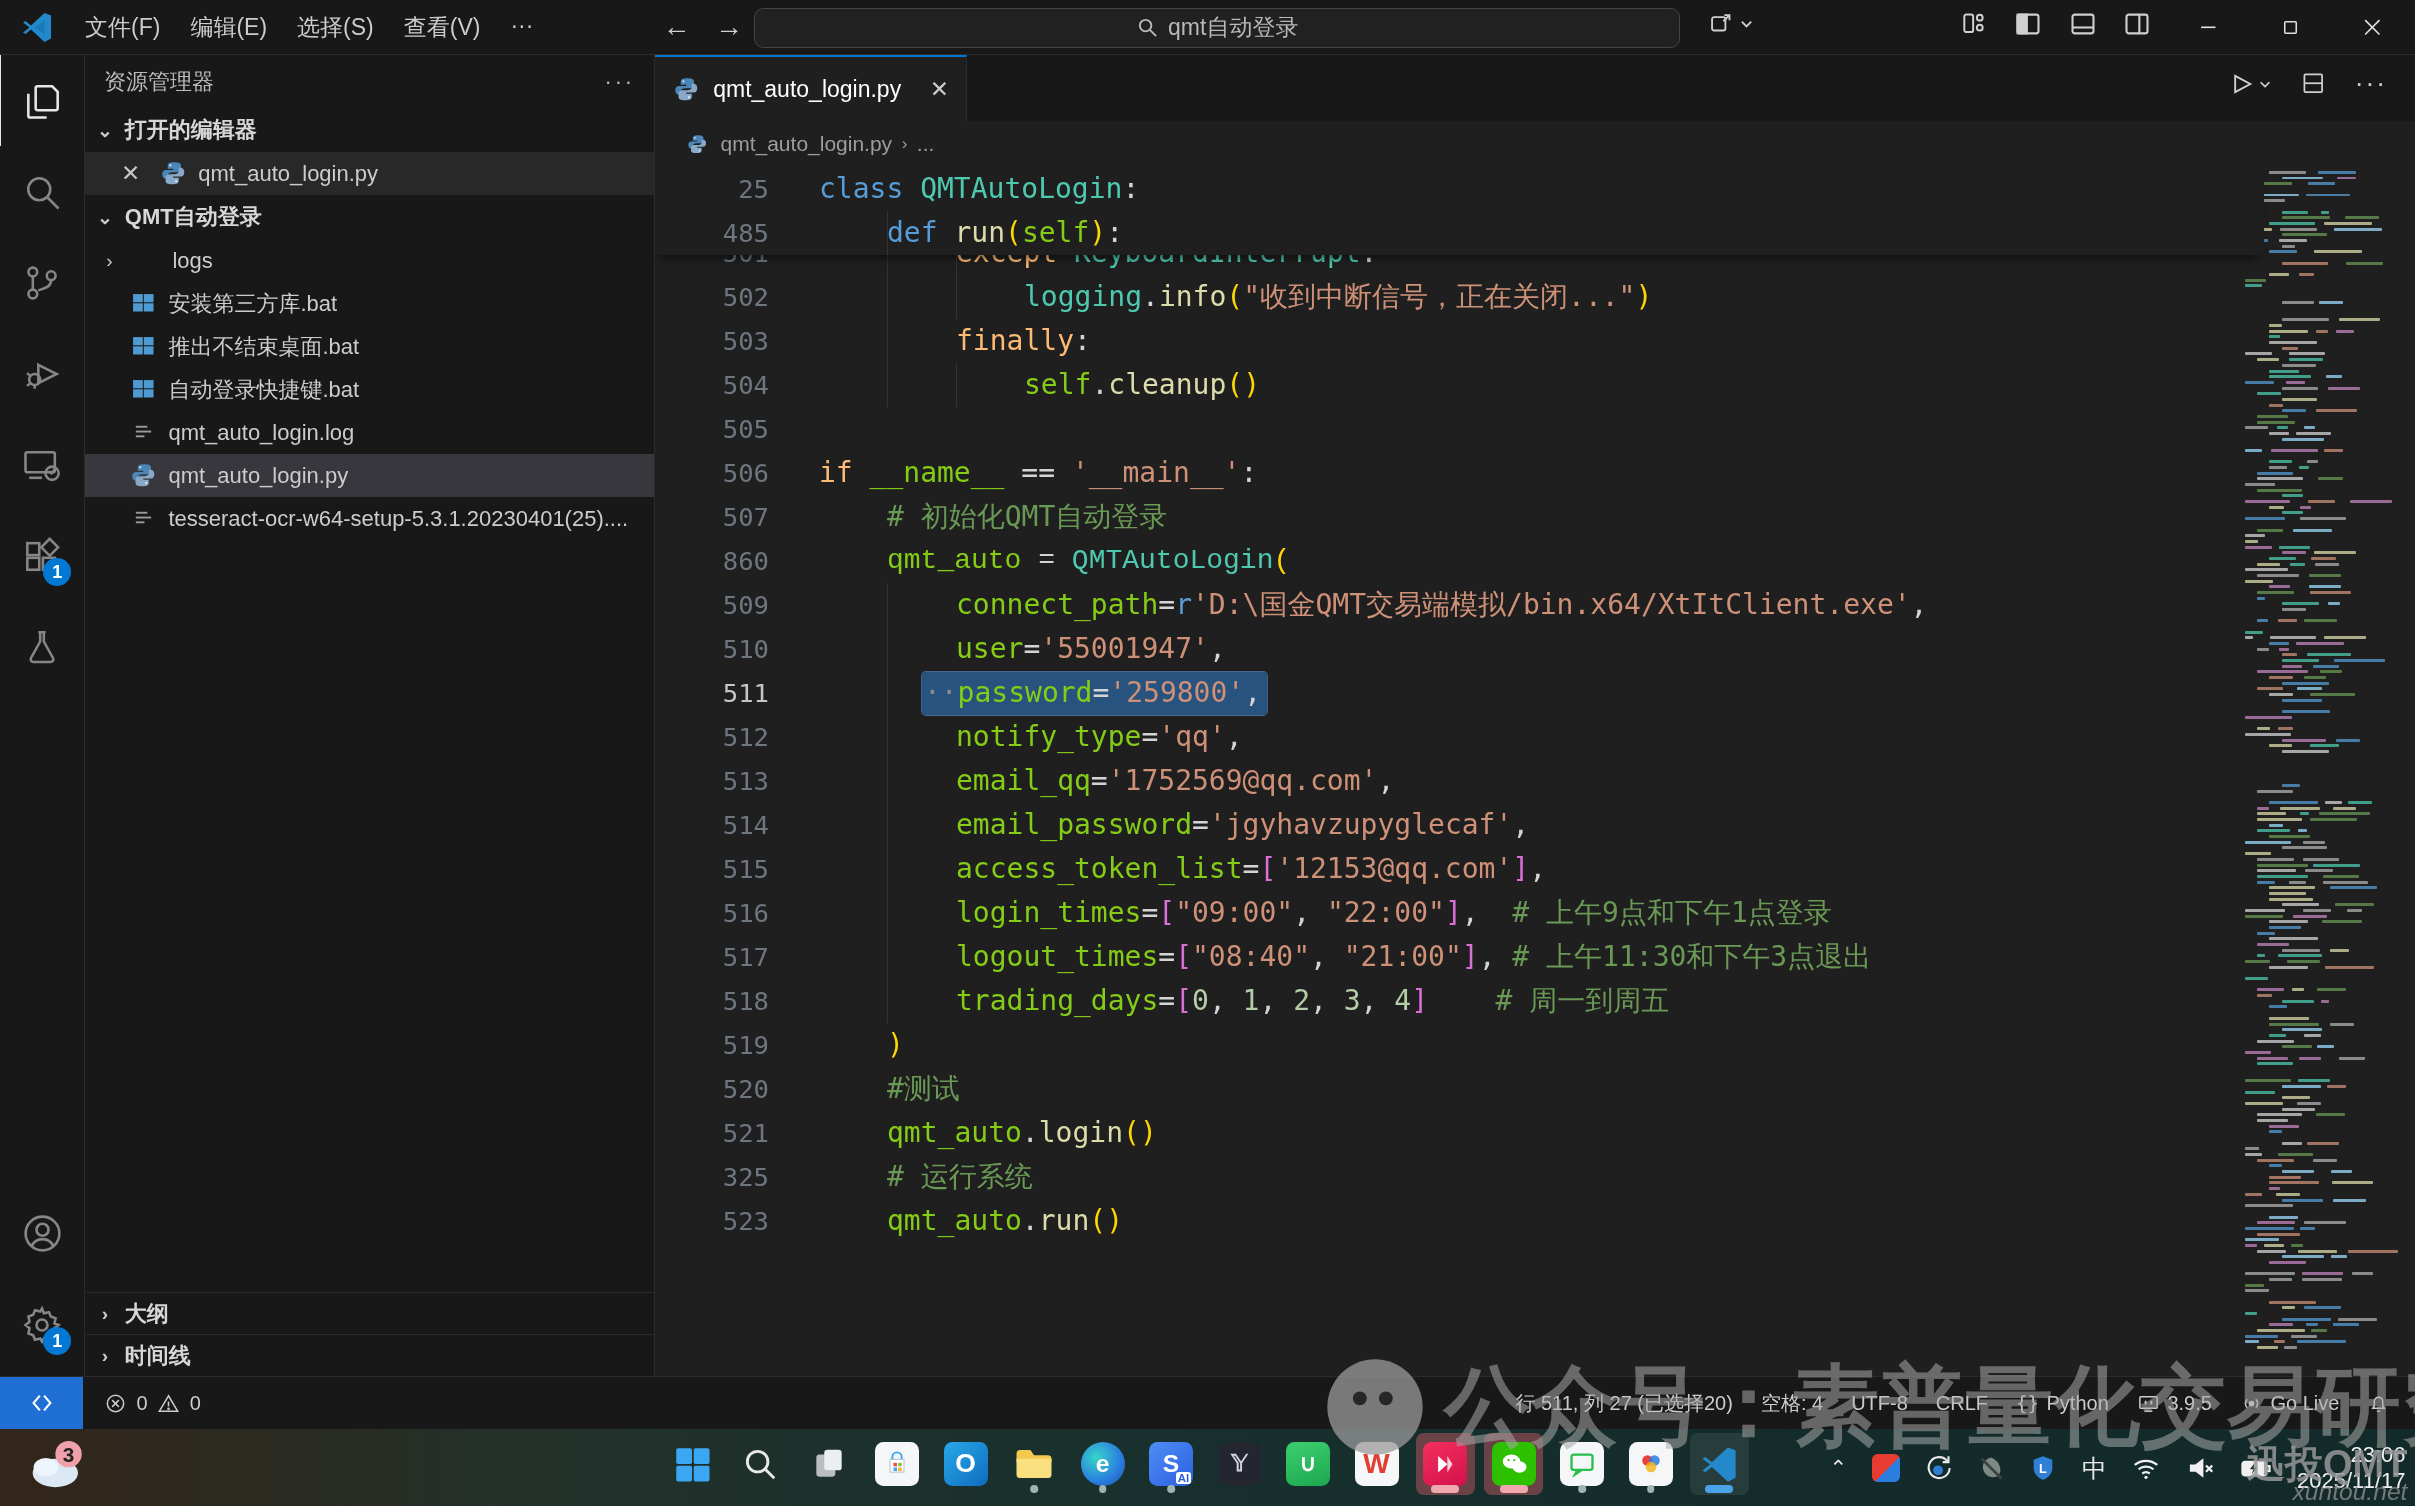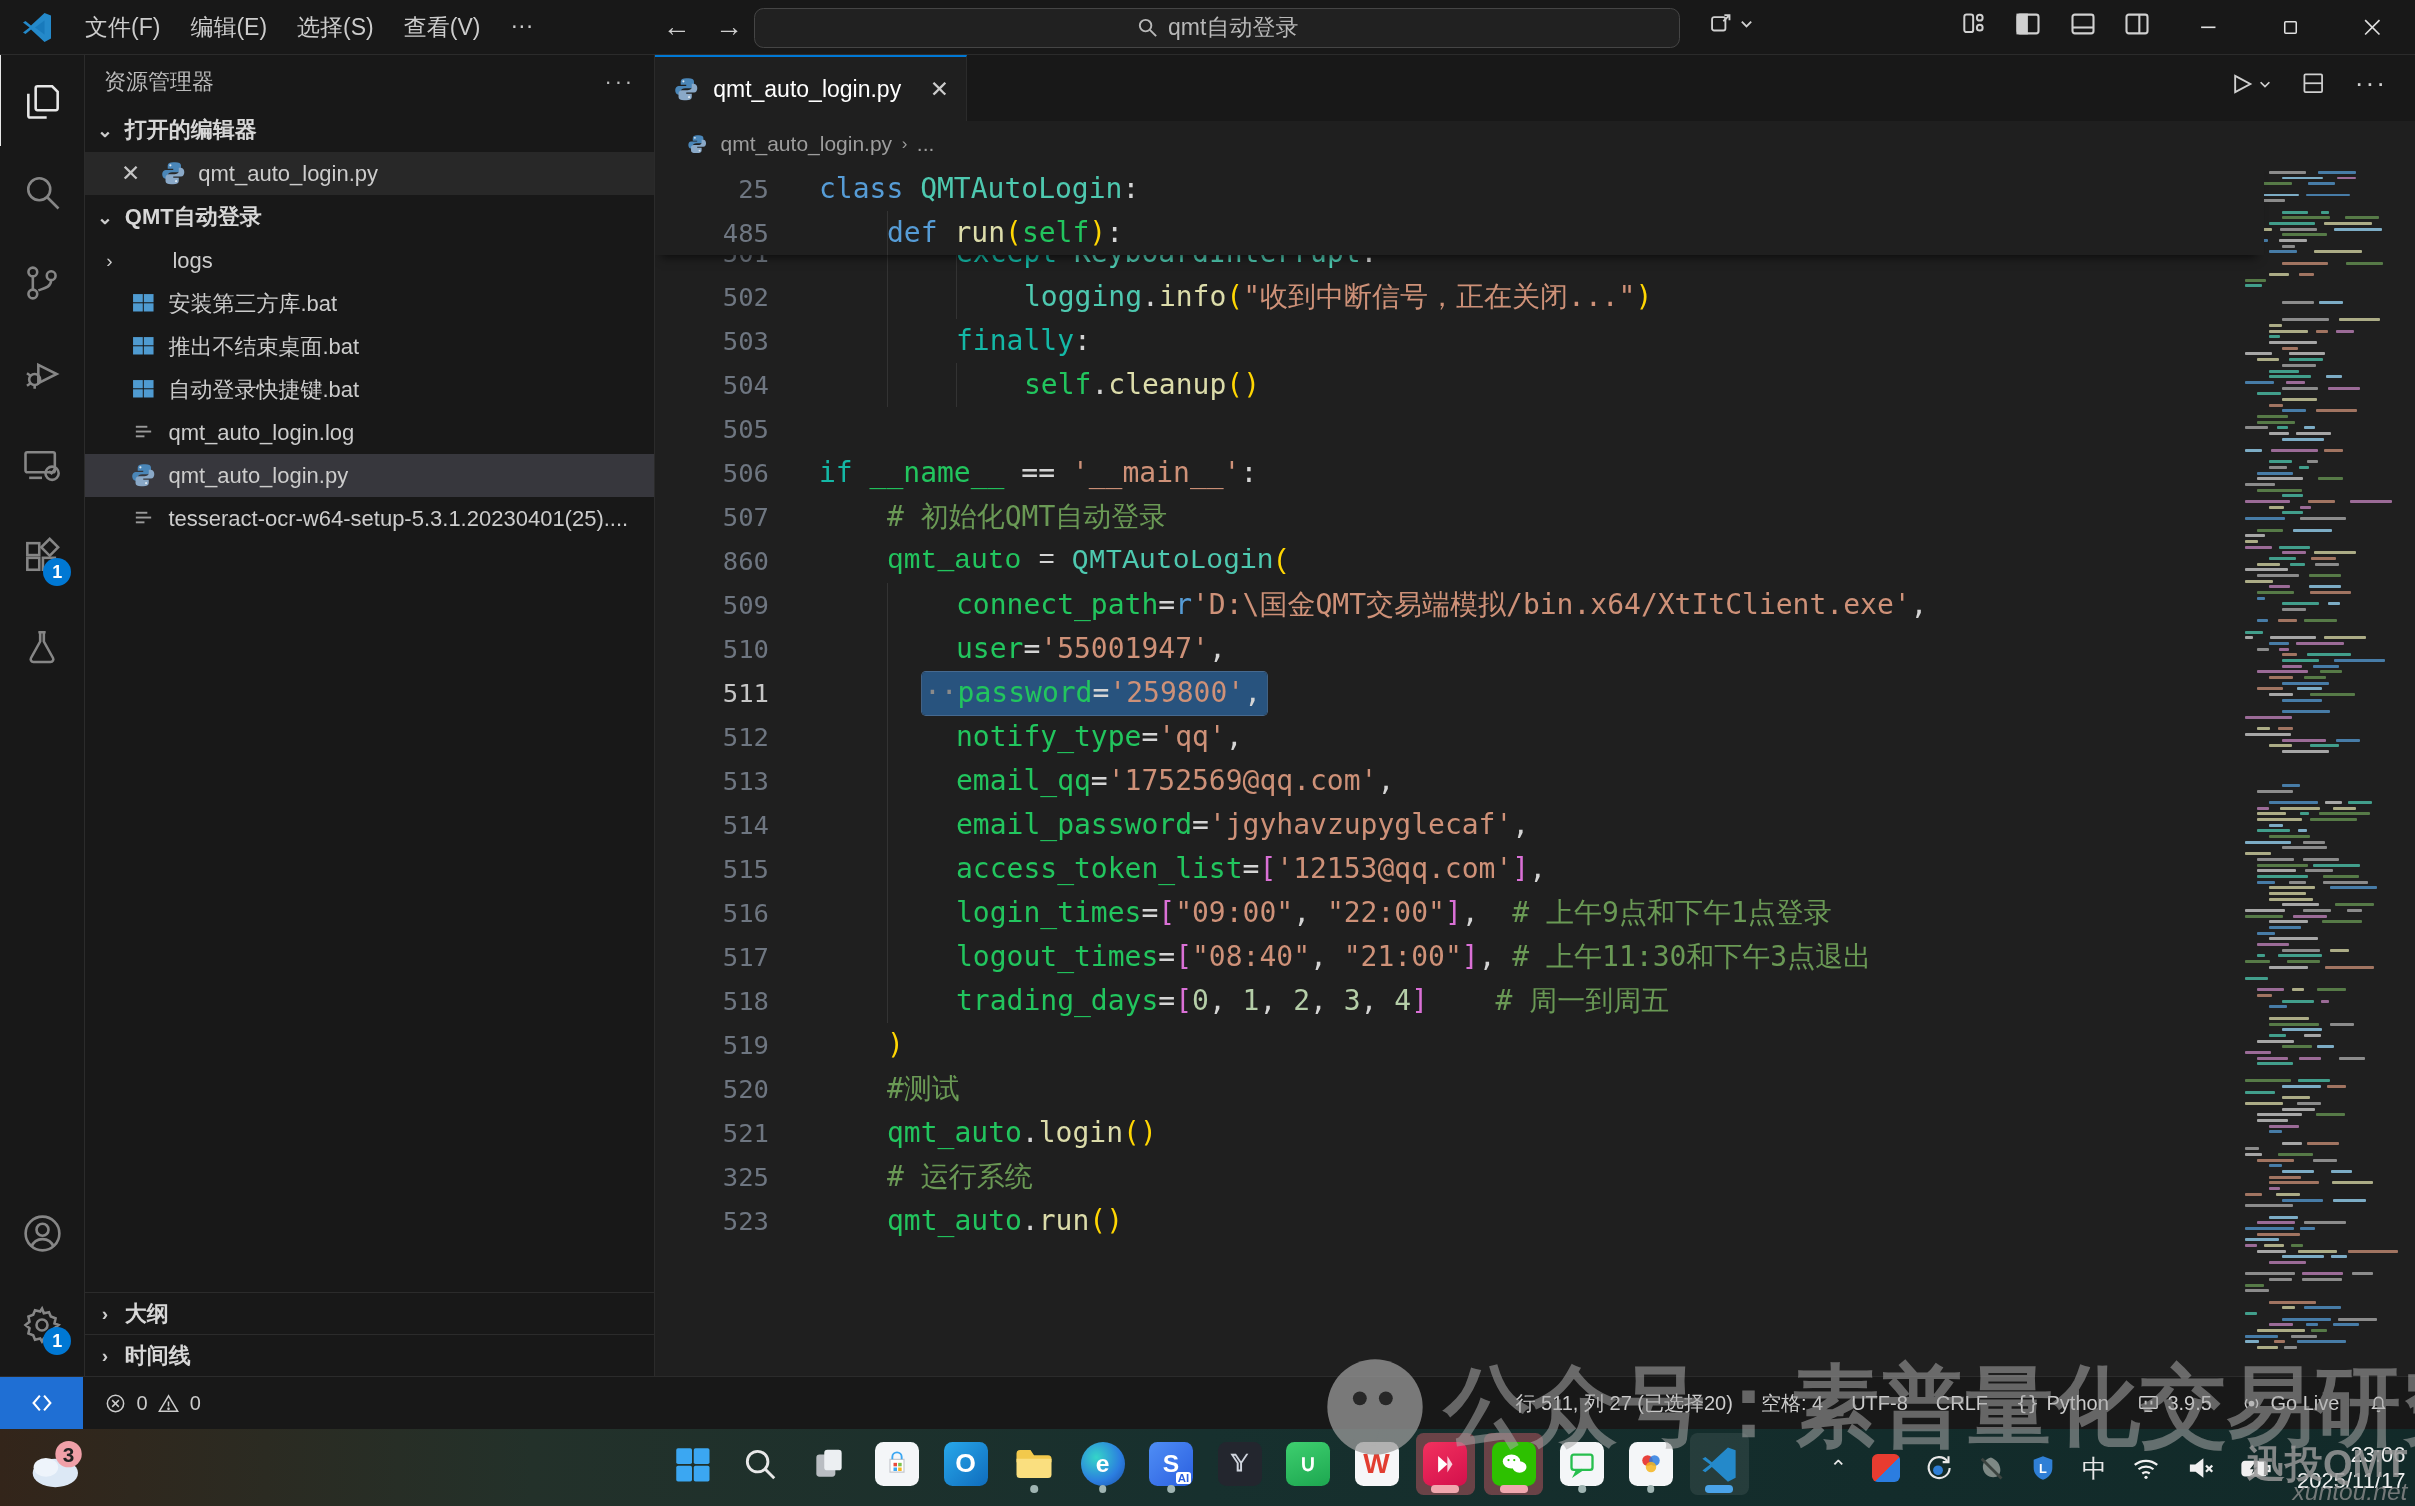--- a/index.html
+++ b/index.html
@@ -63,22 +63,22 @@
   .code-line { position:relative; height:44px; display:flex; align-items:center;
                font-family:"DejaVu Sans Mono", monospace; font-size:28px; white-space:pre; }
   .gutter { position:absolute; left:0; top:0; width:114px; height:44px; text-align:right; color:#6e7681;
             font-size:25.6px; line-height:44px; padding-right:0; font-family:"DejaVu Sans Mono", monospace;}
   .gutter.active { color:#c6c6c6; }
   .ltext { position:absolute; left:164px; top:0; height:44px; line-height:44px; }
   .guide { position:absolute; top:0; width:0.9px; height:44px; background:#333333; }
   #lines { position:absolute; left:0; top:64px; width:1609px; z-index:1; }
   #sticky { position:absolute; left:0; top:0; width:1609px; z-index:3; background:#1f1f1f;
             box-shadow:0 7.6px 9.5px -5.7px rgba(0,0,0,0.65); }
-  .tk-kw{color:#569cd6;} .tk-ctl{color:#14b8a6;} .tk-typ{color:#4ec9b0;} .tk-fn{color:#dcdcaa;}
-  .tk-var{color:#22c55e;} .tk-str{color:#ce9178;} .tk-num{color:#b5cea8;} .tk-com{color:#6a9955;}
+  .tk-kw{color:#569cd6;} .tk-ctl{color:#fdba74;} .tk-typ{color:#4ec9b0;} .tk-fn{color:#dcdcaa;}
+  .tk-var{color:#84cc16;} .tk-str{color:#ce9178;} .tk-num{color:#b5cea8;} .tk-com{color:#6a9955;}
   .tk-pln{color:#d4d4d4;} .tk-b1{color:#ffd602;} .tk-b2{color:#da70d6;} .tk-ws{color:#8a8a8a;}
   .sel { background:#28537e; box-shadow:0 0 0 0.9px #46698f; border-radius:3.8px; padding:3.8px 5.7px 5.7px 1.9px; }
 
   
   #minimap { position:absolute; right:36px; top:0; width:138px; height:1191px; }
   .mm-row { position:absolute; height:2.8px; border-radius:0.9px; opacity:0.75; }
 
   
   #statusbar { position:absolute; left:0; top:1376px; width:2415px; height:53px; background:#181818;
                border-top:0.9px solid #2b2b2b; color:#cccccc; font-size:20px; display:flex; align-items:center; z-index:6;}

